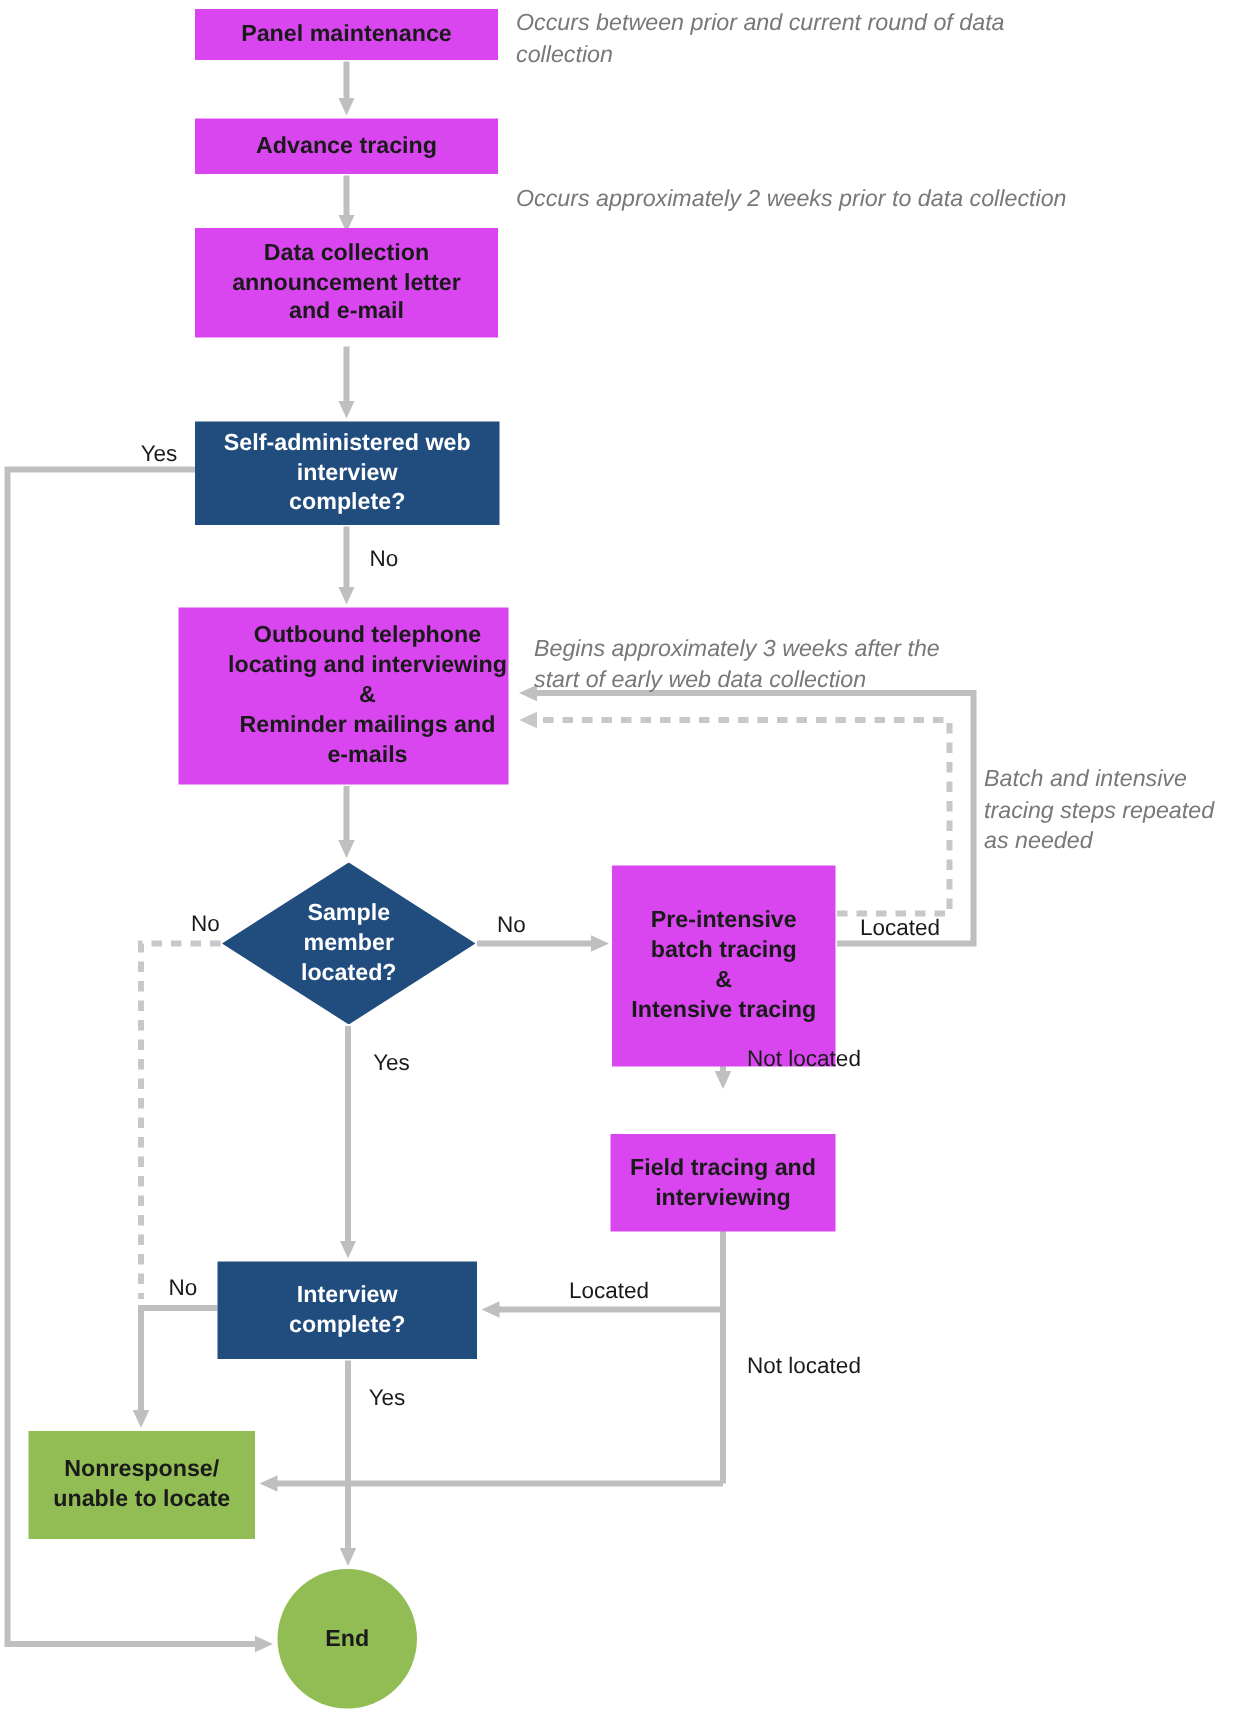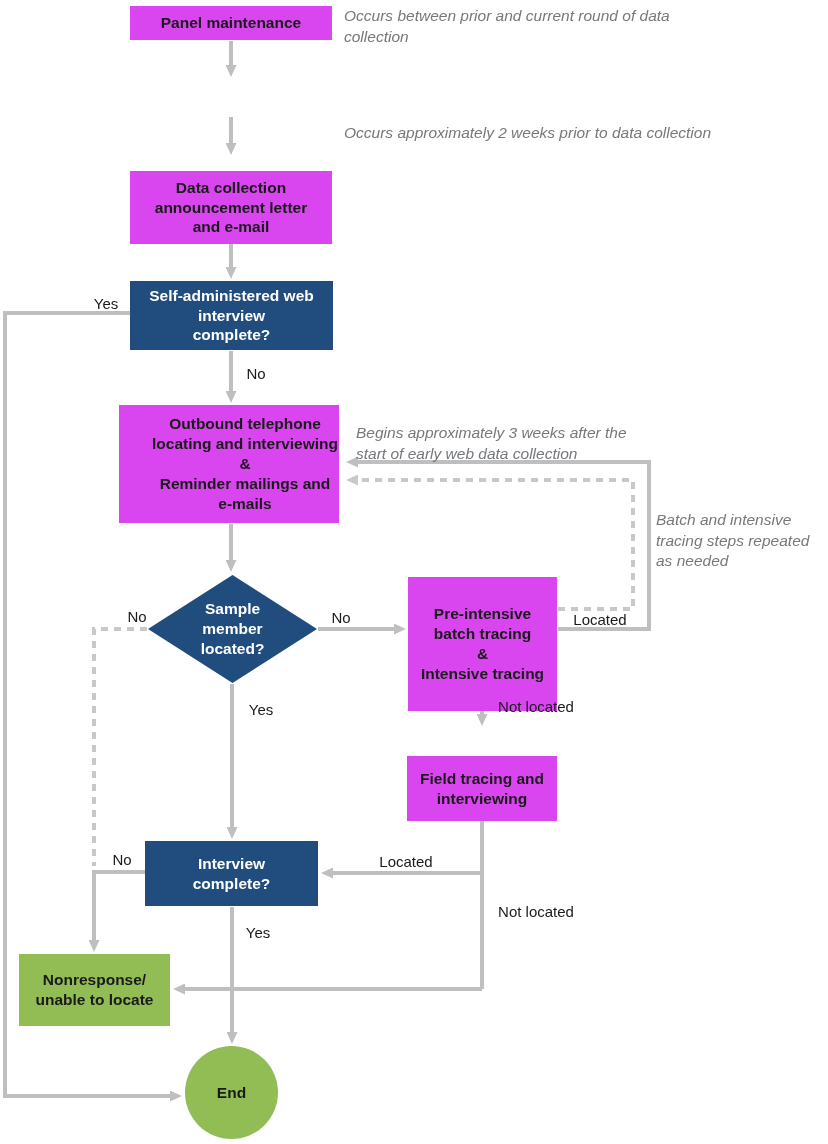--- a/index.html
+++ b/index.html
@@ -113,22 +113,23 @@
     <g stroke="#c7c8ca" stroke-width="4" fill="none" stroke-dasharray="7 6">
 
       <polyline points="147,629 94,629 94,866"></polyline>
 
       <polyline points="558,609 633,609 633,480 357,480" marker-end="url(#arrow-dashed)"></polyline>
     </g>
   </svg>
 
   <div class="node box-light" style="left:130px; top:6px; width:202px; height:34px;">Panel maintenance</div>
 
+  <div class="node box-light" style="left:130px; top:79px; width:202px; height:37px;">Advance tracing</div>
 
-  <div class="node box-light" style="left:130px; top:171px; width:202px; height:73px;">Data collection
+  <div class="node box-light" style="left:130px; top:152px; width:202px; height:73px;">Data collection
 announcement letter
 and e-mail</div>
 
   <div class="node box-dark" style="left:130px; top:281px; width:203px; height:69px;">Self-administered web
 interview
 complete?</div>
 
   <div class="node box-light" style="left:119px; top:405px; width:220px; height:118px;padding-left:32px;">Outbound telephone
 locating and interviewing
 &amp;

